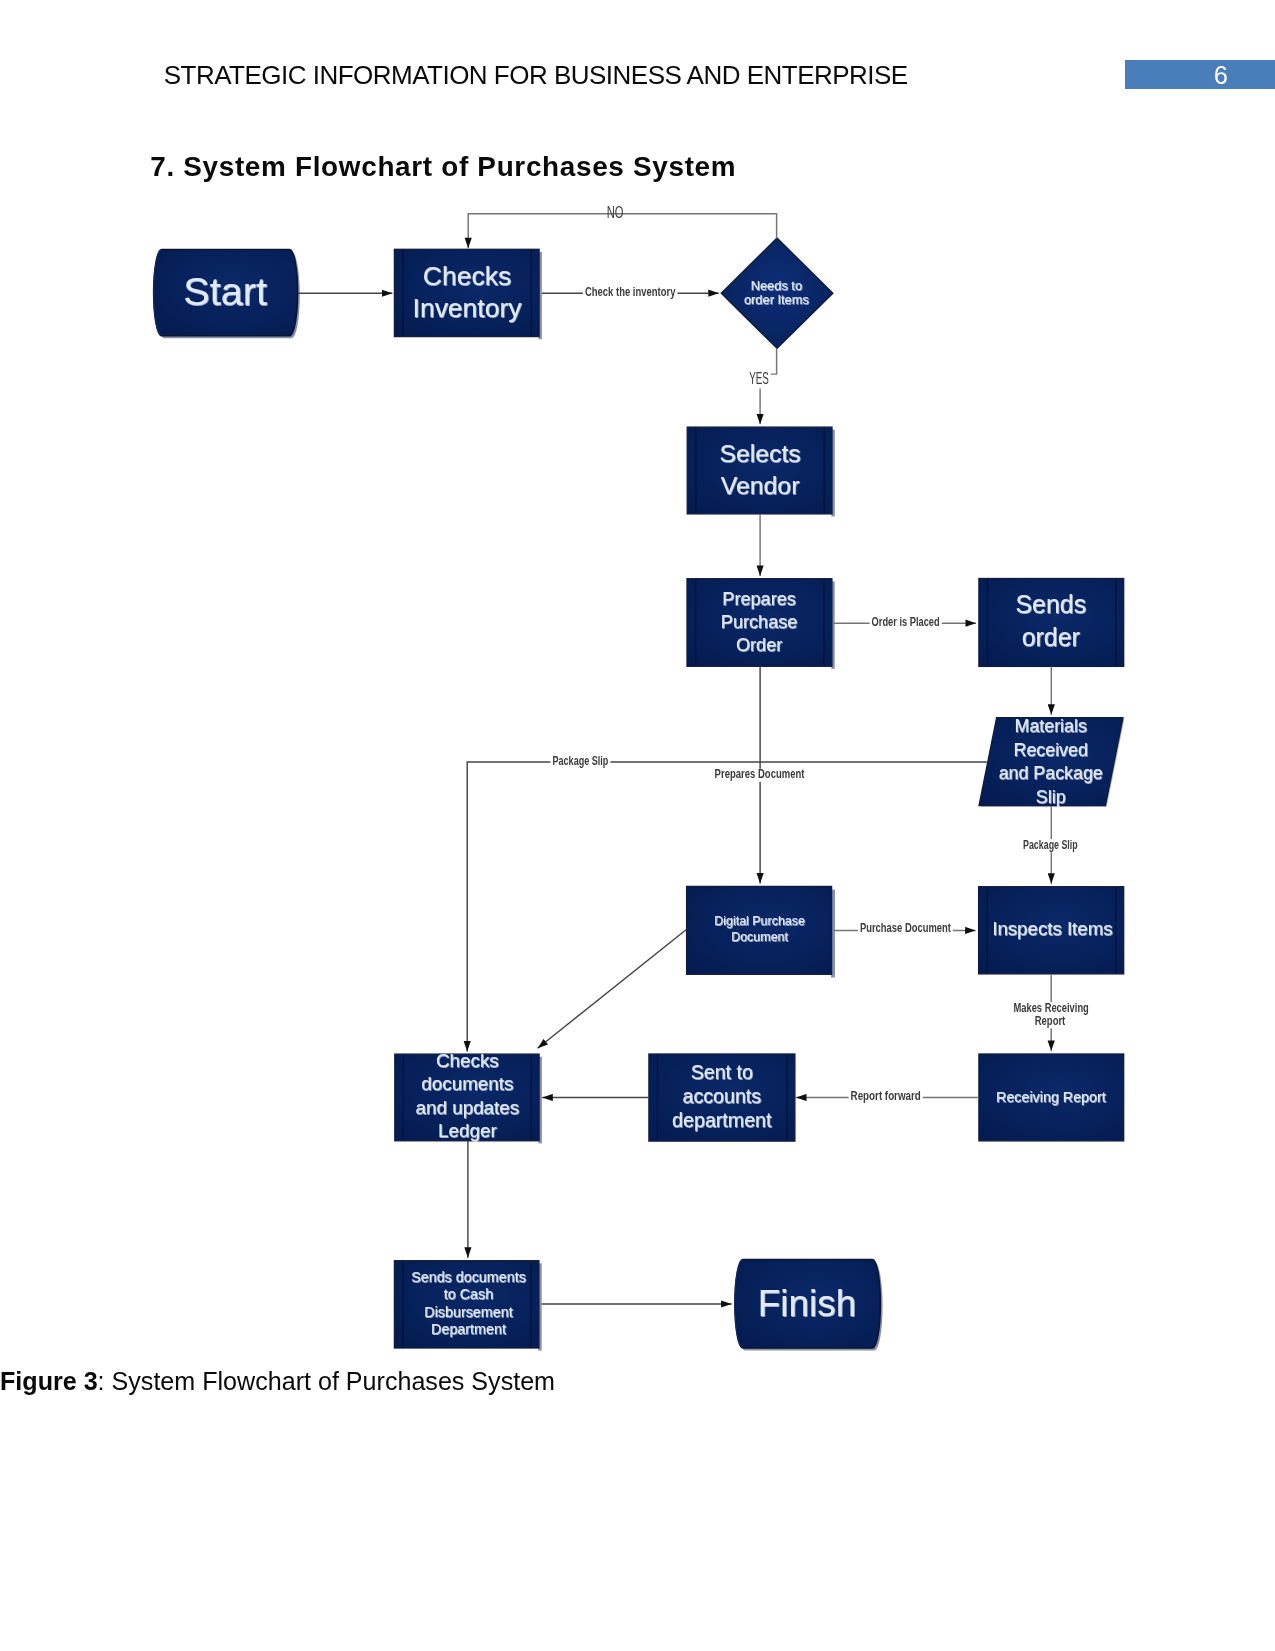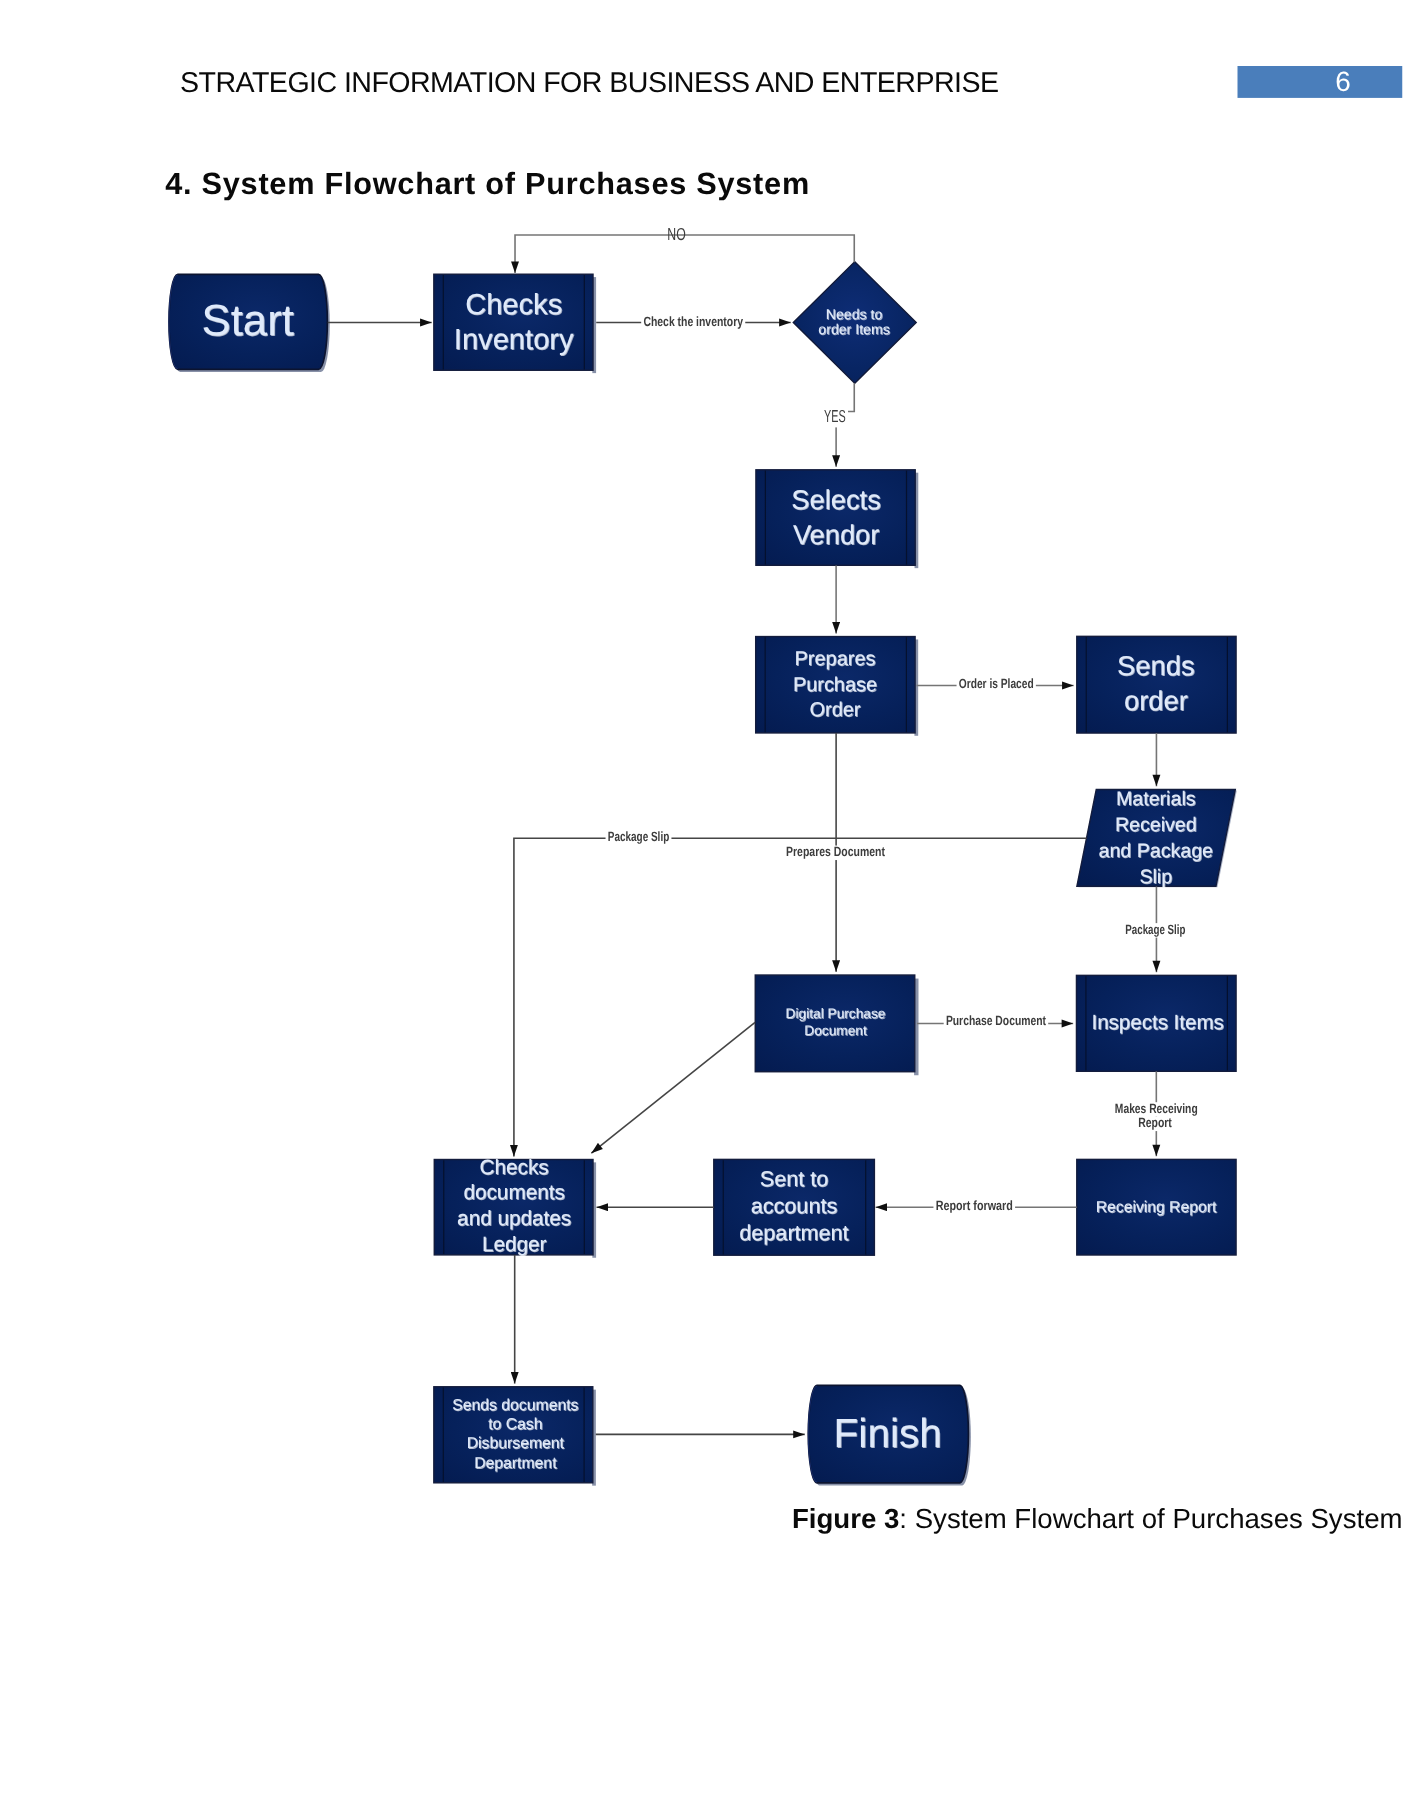--- a/index.html
+++ b/index.html
@@ -2,34 +2,34 @@
 <html><head>
 <meta charset="utf-8">
 <style>
   html,body{margin:0;padding:0;}
   body{width:1275px;height:1651px;background:#ffffff;font-family:"Liberation Sans",sans-serif;position:relative;overflow:hidden;}
   #page{position:absolute;left:0;top:0;width:1275px;height:1198px;}
   .hdr-text{position:absolute;left:163.7px;top:61.8px;font-size:26.0px;line-height:26.0px;letter-spacing:-0.51px;color:#0a0a0a;white-space:nowrap;}
   .pagebadge{position:absolute;left:1125px;top:60px;width:150px;height:28.6px;background:#4a7ebb;}
   .pagebadge span{position:absolute;right:47.1px;top:2.7px;font-size:25.4px;line-height:25.4px;color:#ffffff;}
   .heading{position:absolute;left:150.2px;top:152.8px;font-size:27.9px;line-height:27.9px;letter-spacing:0.68px;font-weight:bold;color:#0a0a0a;white-space:nowrap;}
-  .caption{position:absolute;left:0;width:1275px;text-align:right;font-size:25.1px;line-height:25.1px;color:#0a0a0a;white-space:nowrap;}
+  .caption{position:absolute;left:0;width:1275px;text-align:left;font-size:25.1px;line-height:25.1px;color:#0a0a0a;white-space:nowrap;}
   #cap1{top:1368.8px;}
   #cap2{top:1413.9px;}
   svg#flow{position:absolute;left:0;top:0;width:1275px;height:1651px;}
 </style>
 </head>
 <body>
 
 <div id="page">
   <div class="hdr-text">STRATEGIC INFORMATION FOR BUSINESS AND ENTERPRISE</div>
   <div class="pagebadge">
       <span>6</span>
     </div>
-  <div class="heading">4. System Flowchart of Purchases System</div>
+  <div class="heading">7. System Flowchart of Purchases System</div>
   <svg id="flow" viewBox="0 0 1275 1651">
     <defs>
       <radialGradient id="gbox" cx="0.56" cy="0.42" r="0.78" fx="0.56" fy="0.42">
         <stop offset="0" stop-color="#0b2868"></stop>
         <stop offset="0.55" stop-color="#06215b"></stop>
         <stop offset="1" stop-color="#041b50"></stop>
       </radialGradient>
       <radialGradient id="gdia" cx="0.5" cy="0.45" r="0.72">
         <stop offset="0" stop-color="#0e2d76"></stop>
         <stop offset="0.6" stop-color="#082563"></stop>

